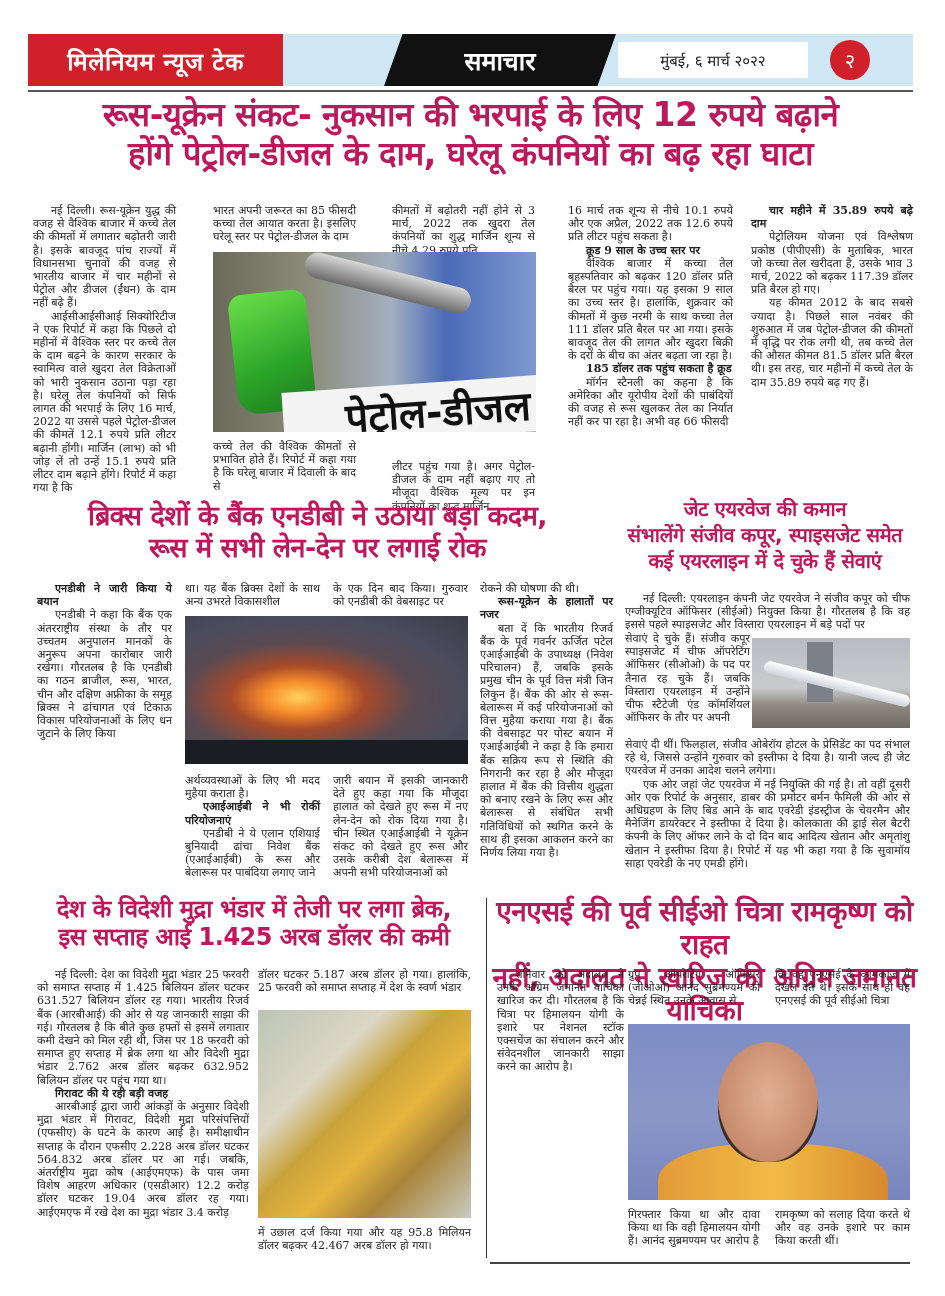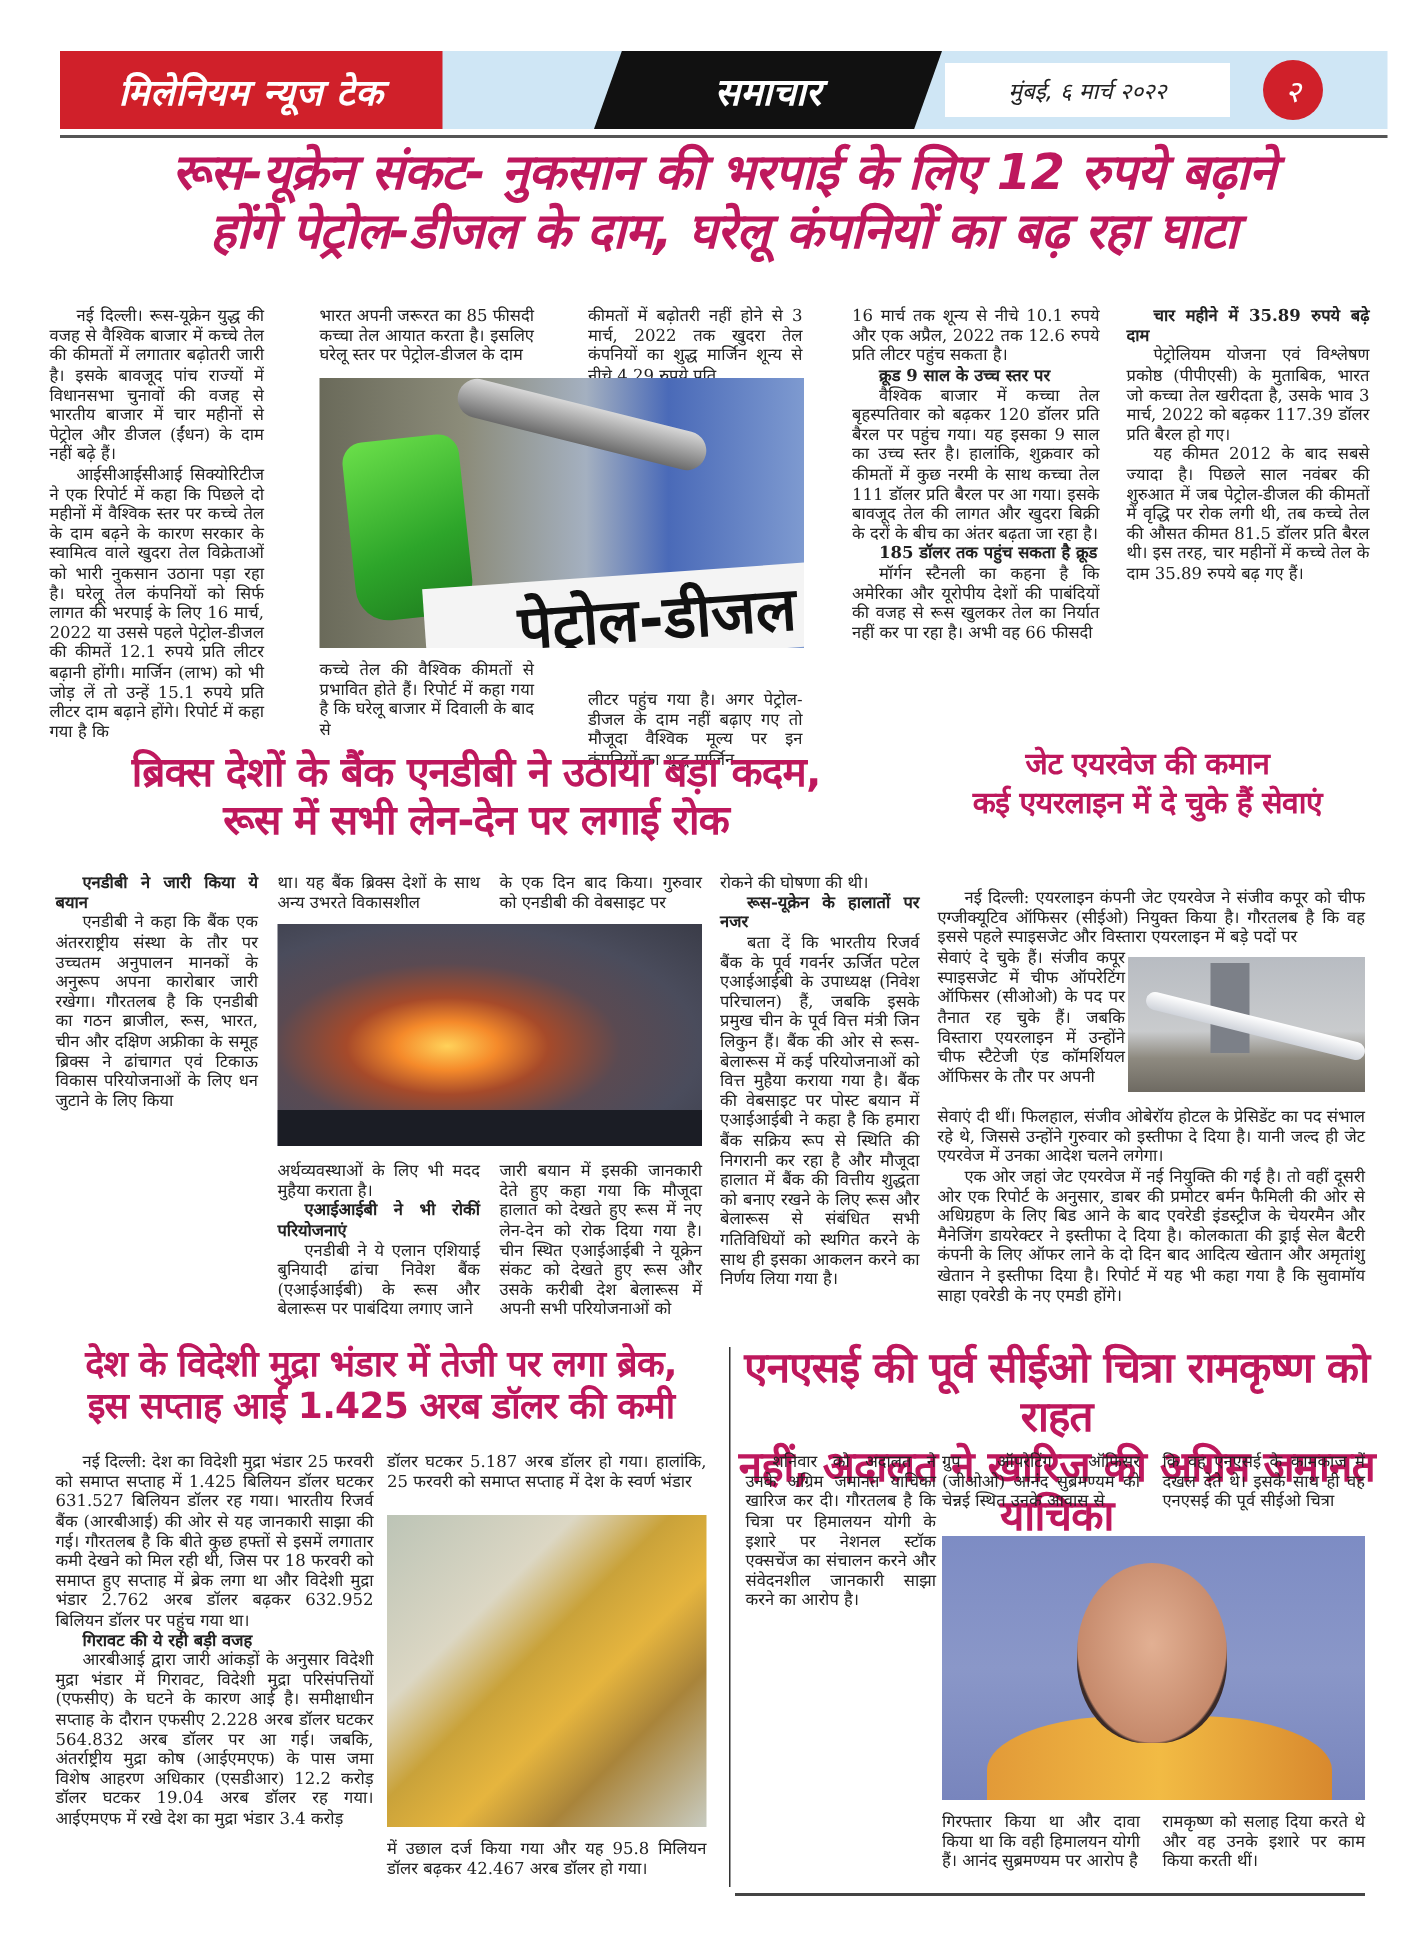--- a/index.html
+++ b/index.html
@@ -1,17 +1,17 @@
 <!DOCTYPE html>
 <html><head>
 <meta charset="utf-8">
 <style>
   * { box-sizing: border-box; margin: 0; padding: 0; }
   body { width: 945px; height: 1296px; background: #ffffff; font-family: "DejaVu Serif", serif; color: #1a1a1a; overflow: hidden; position: relative; }
-  .page { position: absolute; left: 40px; top: 34px; width: 885px; font-style: italic; }
+  .page { position: absolute; left: 28px; top: 34px; width: 885px; }
   
   .masthead { position: relative; height: 52px; background: #cfe6f5; display: flex; align-items: center; }
   .brand { background: #d0202a; color: #fff; height: 52px; width: 255px; display: flex; align-items: center; justify-content: center; font-family: "DejaVu Sans", sans-serif; font-weight: bold; font-size: 24px; letter-spacing: 0.5px; }
   .section-tag { position: absolute; left: 356px; top: 0; width: 232px; height: 52px; background: #111; color: #fff; clip-path: polygon(8% 0, 100% 0, 92% 100%, 0 100%); display: flex; align-items: center; justify-content: center; font-family: "DejaVu Sans", sans-serif; font-weight: bold; font-size: 25px; }
   .date-box { position: absolute; left: 590px; top: 8px; width: 190px; height: 36px; background: #fff; display: flex; align-items: center; justify-content: center; font-family: "DejaVu Sans", sans-serif; font-size: 15px; color: #222; }
   .page-no { position: absolute; left: 802px; top: 6px; width: 40px; height: 40px; border-radius: 50%; background: #d0202a; color: #fff; display: flex; align-items: center; justify-content: center; font-family: "DejaVu Sans", sans-serif; font-size: 20px; }
   .rule { height: 2px; background: #555; margin-top: 4px; }
   
   .hl { font-family: "DejaVu Sans", sans-serif; font-weight: bold; color: #be185d; text-align: center; line-height: 1.18; }
   .hl1 { font-size: 33px; letter-spacing: -0.5px; margin-top: 4px; }
@@ -118,20 +118,21 @@
   <p style="text-indent:0">जारी बयान में इसकी जानकारी देते हुए कहा गया कि मौजूदा हालात को देखते हुए रूस में नए लेन-देन को रोक दिया गया है। चीन स्थित एआईआईबी ने यूक्रेन संकट को देखते हुए रूस और उसके करीबी देश बेलारूस में अपनी सभी परियोजनाओं को</p>
 </div>
 <div class="abs txt" style="left:480px;top:582px;width:133px;">
   <p style="text-indent:0">रोकने की घोषणा की थी।</p>
   <span class="sub">रूस-यूक्रेन के हालातों पर नजर</span>
   <p>बता दें कि भारतीय रिजर्व बैंक के पूर्व गवर्नर ऊर्जित पटेल एआईआईबी के उपाध्यक्ष (निवेश परिचालन) हैं, जबकि इसके प्रमुख चीन के पूर्व वित्त मंत्री जिन लिकुन हैं। बैंक की ओर से रूस-बेलारूस में कई परियोजनाओं को वित्त मुहैया कराया गया है। बैंक की वेबसाइट पर पोस्ट बयान में एआईआईबी ने कहा है कि हमारा बैंक सक्रिय रूप से स्थिति की निगरानी कर रहा है और मौजूदा हालात में बैंक की वित्तीय शुद्धता को बनाए रखने के लिए रूस और बेलारूस से संबंधित सभी गतिविधियों को स्थगित करने के साथ ही इसका आकलन करने का निर्णय लिया गया है।</p>
 </div>
 
 <div class="abs hl hl3" style="left:615px;top:496px;width:300px;line-height:1.3;">
   <div>जेट एयरवेज की कमान</div>
+  <div>संभालेंगे संजीव कपूर, स्पाइसजेट समेत</div>
   <div>कई एयरलाइन में दे चुके हैं सेवाएं</div>
 </div>
 <div class="abs txt" style="left:625px;top:592px;width:285px;">
   <p>नई दिल्ली: एयरलाइन कंपनी जेट एयरवेज ने संजीव कपूर को चीफ एग्जीक्यूटिव ऑफिसर (सीईओ) नियुक्त किया है। गौरतलब है कि वह इससे पहले स्पाइसजेट और विस्तारा एयरलाइन में बड़े पदों पर</p>
 </div>
 <div class="abs txt" style="left:625px;top:632px;width:125px;">
   <p style="text-indent:0">सेवाएं दे चुके हैं। संजीव कपूर स्पाइसजेट में चीफ ऑपरेटिंग ऑफिसर (सीओओ) के पद पर तैनात रह चुके हैं। जबकि विस्तारा एयरलाइन में उन्होंने चीफ स्टैटेजी एंड कॉमर्शियल ऑफिसर के तौर पर अपनी</p>
 </div>
 <div class="img plane-img" style="left:752px;top:638px;width:158px;height:90px;">
   <div class="tower"></div>

